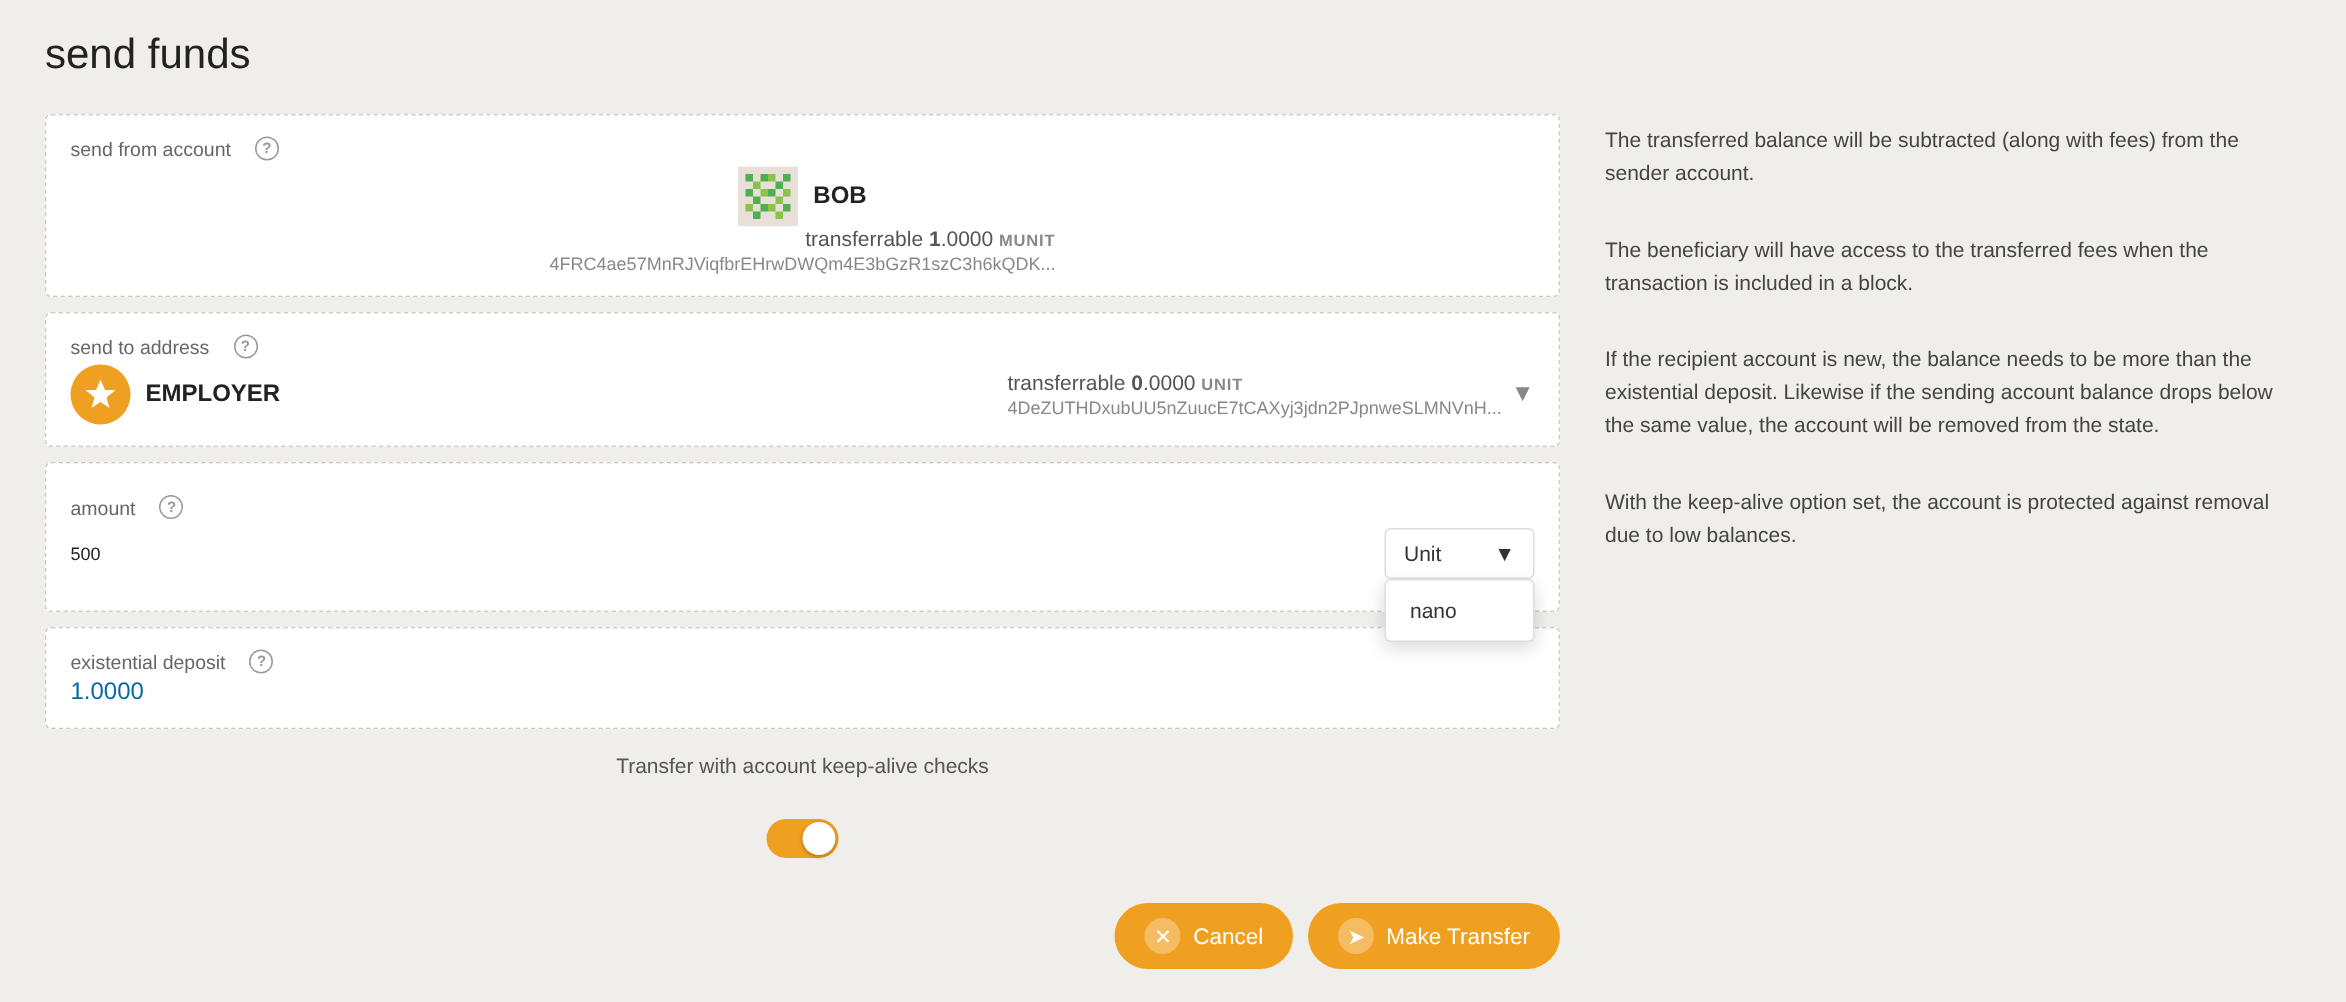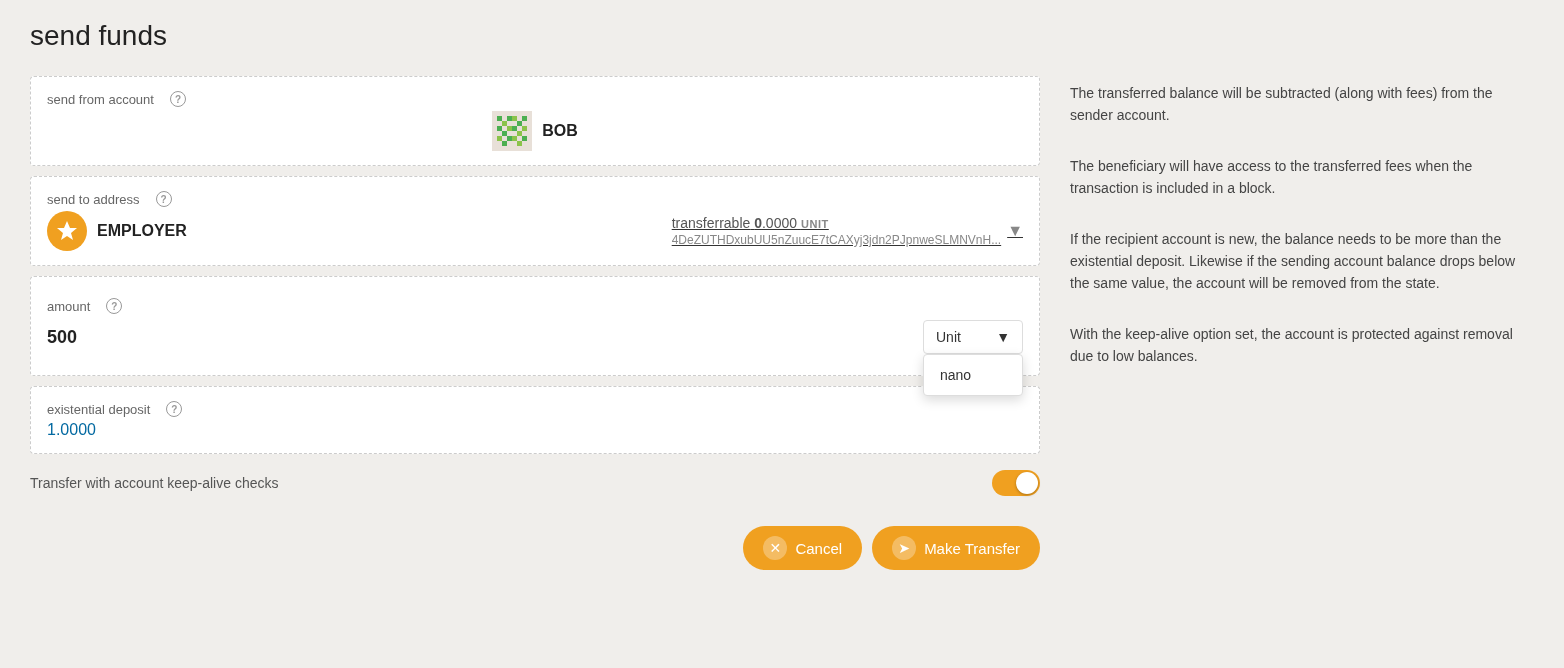--- a/index.html
+++ b/index.html
@@ -129,21 +129,20 @@
     }
     .send-to-left {
       display: flex;
       align-items: center;
       gap: 10px;
     }
     .send-to-right {
       display: flex;
       align-items: center;
       gap: 6px;
-      text-decoration: underline;
     }
     .dropdown-chevron {
       color: #888;
       cursor: pointer;
       font-size: 16px;
     }
 
     
     .amount-section {
       background: #fff;
@@ -152,23 +151,23 @@
       padding: 21px 16px;
       margin-bottom: 10px;
     }
     .amount-row {
       display: flex;
       align-items: center;
       justify-content: space-between;
       margin-top: 6px;
     }
     .amount-input {
-      font-size: 18px;
+      font-size: 12px;
       color: #222;
-      font-weight: 700;
+      font-weight: 400;
       border: none;
       background: transparent;
       outline: none;
       flex: 1;
     }
     .unit-dropdown {
       display: flex;
       align-items: center;
       gap: 6px;
       background: #fff;
@@ -216,23 +215,24 @@
     .existential-value {
       font-size: 16px;
       color: #0369a1;
       margin-top: 4px;
     }
 
     
     .keep-alive-row {
       display: flex;
       align-items: center;
-      justify-content: space-between;
+      justify-content: flex-end;
       gap: 28px;
       margin: 16px 0 10px 0;
+      flex-direction: column;
     }
     .keep-alive-label {
       font-size: 14px;
       color: #555;
     }
     .toggle {
       width: 48px;
       height: 26px;
       background: #f0a020;
       border-radius: 13px;
@@ -324,20 +324,28 @@
               <rect x="5" y="25" width="5" height="5" fill="#8bc34a"></rect>
               <rect x="15" y="25" width="5" height="5" fill="#4caf50"></rect>
               <rect x="20" y="25" width="5" height="5" fill="#8bc34a"></rect>
               <rect x="30" y="25" width="5" height="5" fill="#4caf50"></rect>
               <rect x="10" y="30" width="5" height="5" fill="#4caf50"></rect>
               <rect x="25" y="30" width="5" height="5" fill="#8bc34a"></rect>
             </svg>
           </div>
           <span class="account-name">BOB</span>
         </div>
+        <div class="account-right">
+          <div class="transferable-label">
+            <span>transferrable</span>
+            <span class="bold"> <span>1</span></span><span>.0000</span>
+            <span class="unit">MUNIT</span>
+          </div>
+          <div class="address-hash">4FRC4ae57MnRJViqfbrEHrwDWQm4E3bGzR1szC3h6kQDK...</div>
+        </div>
       </div>
     </div>
 
     <div class="section-card">
       <div class="section-label">
         <span>send to address</span>
         <span class="help-icon">?</span>
       </div>
       <div class="send-to-row">
         <div class="send-to-left">

